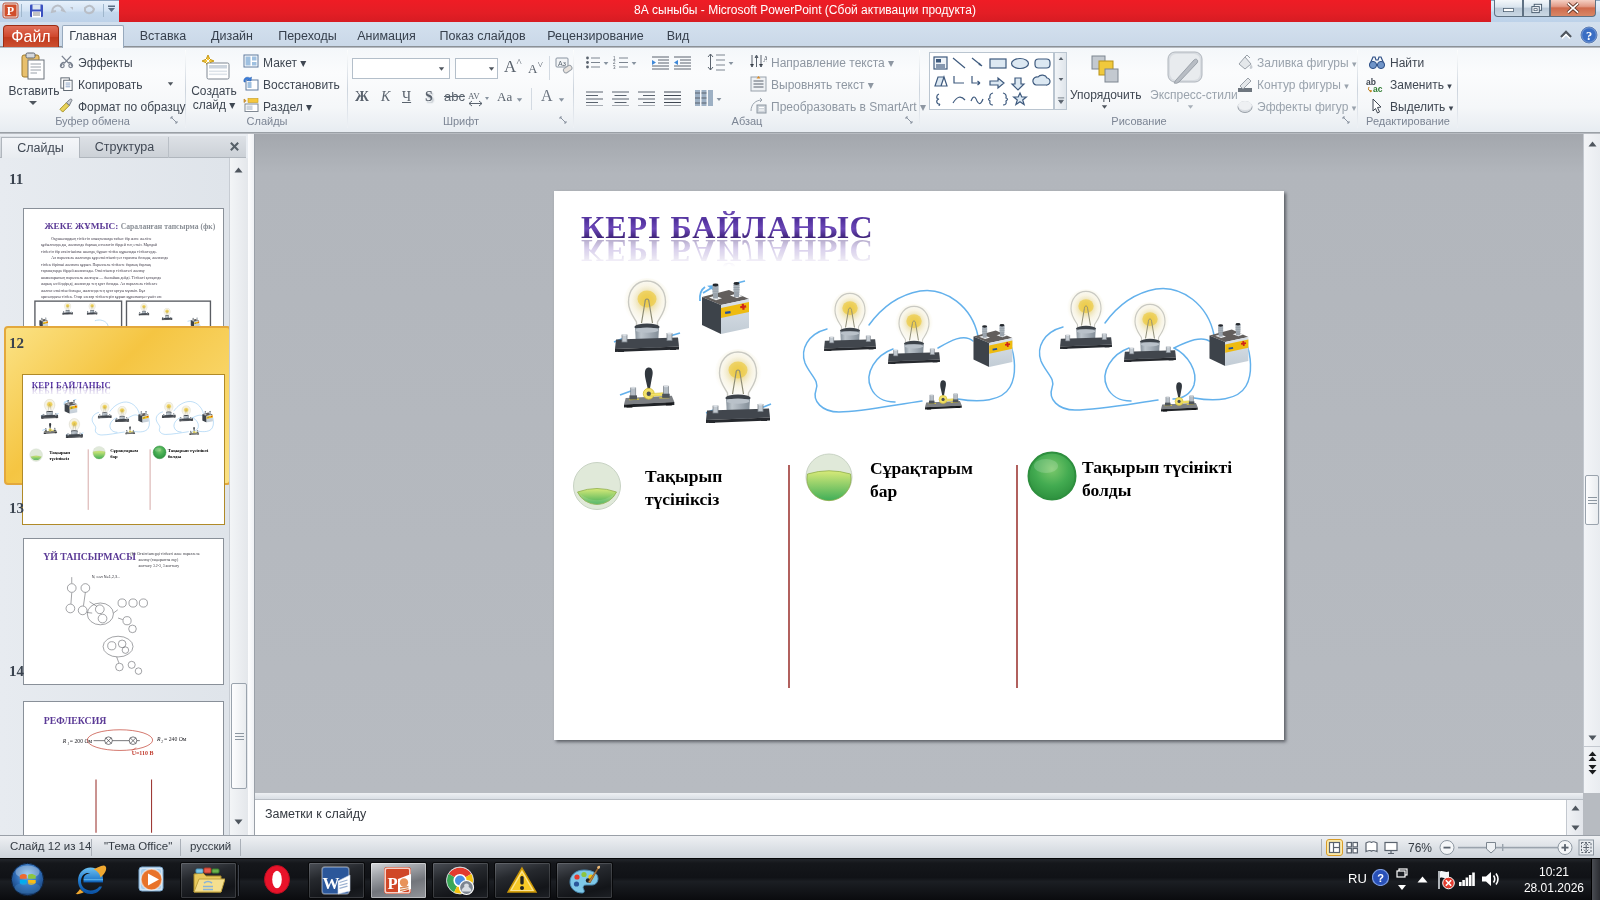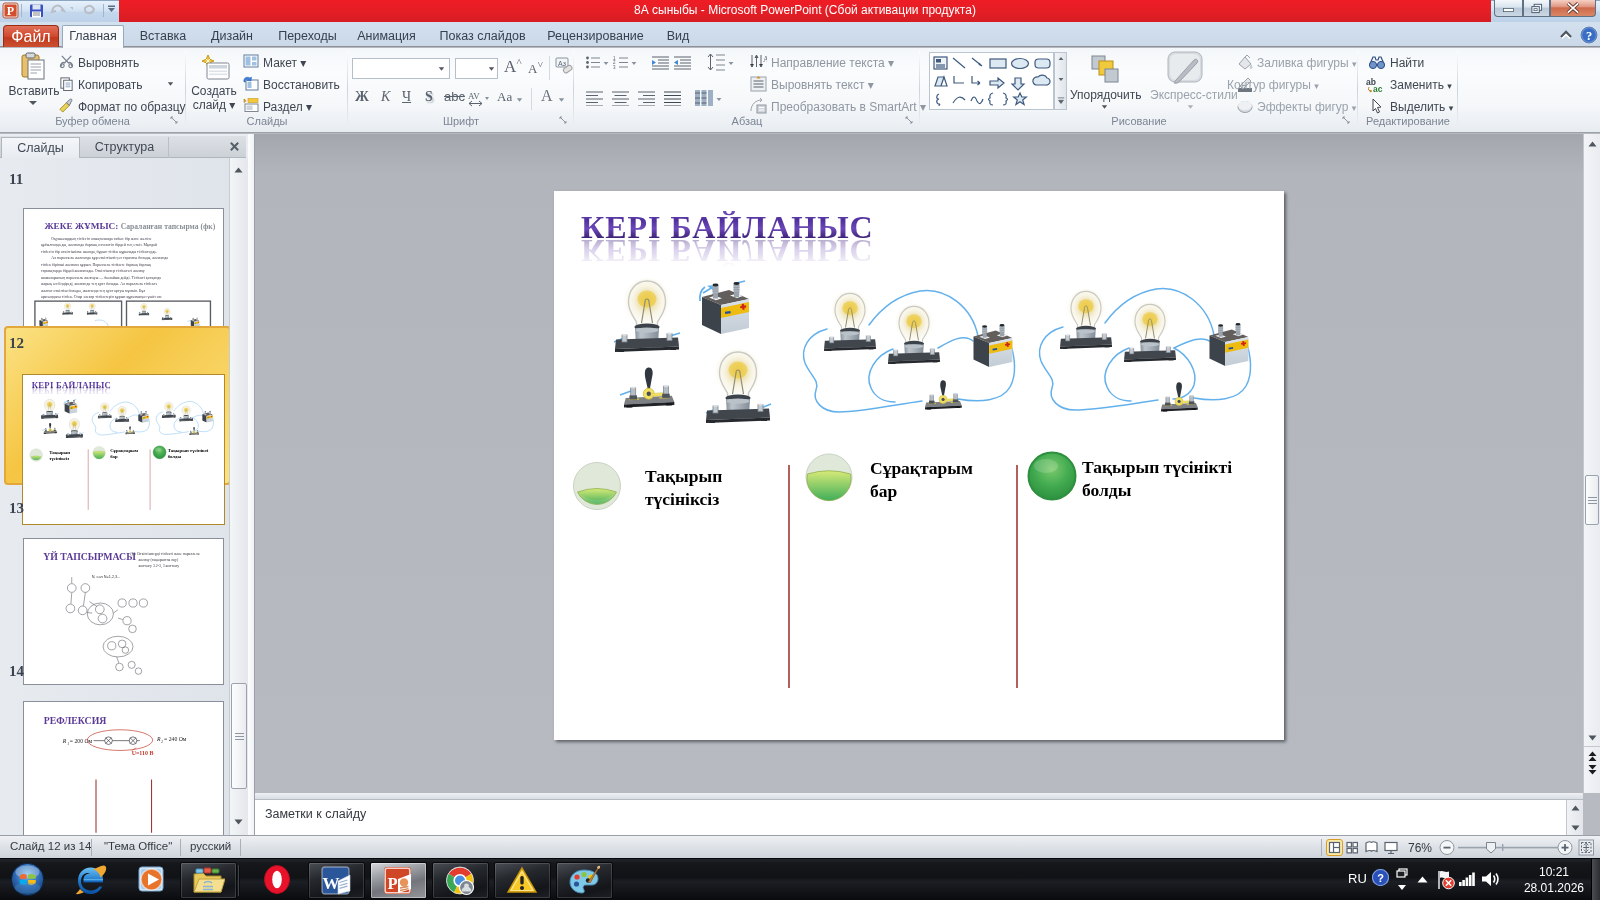--- a/index.html
+++ b/index.html
@@ -184,21 +184,21 @@
       </svg>
       <div class="rl" style="left:7px;top:36px;width:54px;text-align:center">Вставить</div>
       <svg class="abs" style="left:27px;top:52px;width:12px;height:6px" viewBox="0 0 12 6">
           <path d="M2 1 h8 l-4 4 z" fill="#4f565e"></path>
         </svg>
       <svg class="abs" style="left:59px;top:6px;width:15px;height:15px" viewBox="0 0 16 16">
           <path d="M3 13 C1 11 4 8 6 9.5 L13 2 M13 13 C15 11 12 8 10 9.5 L3 2" stroke="#7a8290" stroke-width="1.4" fill="none"></path>
           <circle cx="3.5" cy="12.5" r="2" fill="none" stroke="#7a8290" stroke-width="1.3"></circle>
           <circle cx="12.5" cy="12.5" r="2" fill="none" stroke="#7a8290" stroke-width="1.3"></circle>
         </svg>
-      <div class="rl" style="left:78px;top:8px">Выровнять</div>
+      <div class="rl" style="left:78px;top:8px">Эффекты</div>
       <svg class="abs" style="left:59px;top:28px;width:15px;height:15px" viewBox="0 0 16 16">
           <rect x="2" y="2" width="9" height="11" fill="#fff" stroke="#57606b"></rect>
           <rect x="5" y="4.5" width="9" height="11" fill="#fff" stroke="#57606b"></rect>
           <g stroke="#8ba3c4">
             <line x1="7" y1="7.5" x2="12" y2="7.5"></line>
             <line x1="7" y1="9.5" x2="12" y2="9.5"></line>
             <line x1="7" y1="11.5" x2="12" y2="11.5"></line>
           </g>
         </svg>
       <div class="rl" style="left:78px;top:30px">Копировать</div>
@@ -487,21 +487,21 @@
       <svg class="abs" style="left:1237px;top:7px;width:17px;height:16px" viewBox="0 0 17 16">
           <path d="M2 9 L8 2 L14 9 L8 14 Z" fill="#e4e7ea" stroke="#9aa1a9"></path>
           <path d="M8 2 L10 0 L13 3" fill="none" stroke="#9aa1a9"></path>
           <path d="M14 9 q3 4 0 5 q-2 0-1-2.5" fill="#c8cdd3"></path>
         </svg>
       <div class="rl gray" style="left:1257px;top:8px">Заливка фигуры <span style="font-size:9px">▾</span></div>
       <svg class="abs" style="left:1237px;top:29px;width:17px;height:16px" viewBox="0 0 17 16">
           <rect x="1" y="11" width="14" height="4" fill="#6e767f"></rect>
           <path d="M3 9 L11 1 L14 4 L6 12 Z" fill="#e4e7ea" stroke="#9aa1a9"></path>
         </svg>
-      <div class="rl gray" style="left:1227px;top:30px">Контур фигуры <span style="font-size:9px">▾</span></div>
+      <div class="rl gray" style="left:1257px;top:30px">Контур фигуры <span style="font-size:9px">▾</span></div>
       <svg class="abs" style="left:1237px;top:51px;width:17px;height:16px" viewBox="0 0 17 16">
           <ellipse cx="8" cy="8" rx="7" ry="5.5" fill="#d8dce1" stroke="#9aa1a9"></ellipse>
           <ellipse cx="8" cy="6.5" rx="7" ry="4.5" fill="#eef0f3"></ellipse>
         </svg>
       <div class="rl gray" style="left:1257px;top:52px">Эффекты фигур <span style="font-size:9px">▾</span></div>
 
       <svg class="abs" style="left:1368px;top:6px;width:18px;height:17px" viewBox="0 0 18 17">
         <path d="M2 10 L5 3 h2 l1 3 h2 l1-3 h2 l3 7" fill="none" stroke="#2d4f86" stroke-width="1.2"></path>
         <circle cx="5" cy="11" r="3.6" fill="#6f94c8" stroke="#2d4f86"></circle>
           <circle cx="13" cy="11" r="3.6" fill="#6f94c8" stroke="#2d4f86"></circle>

